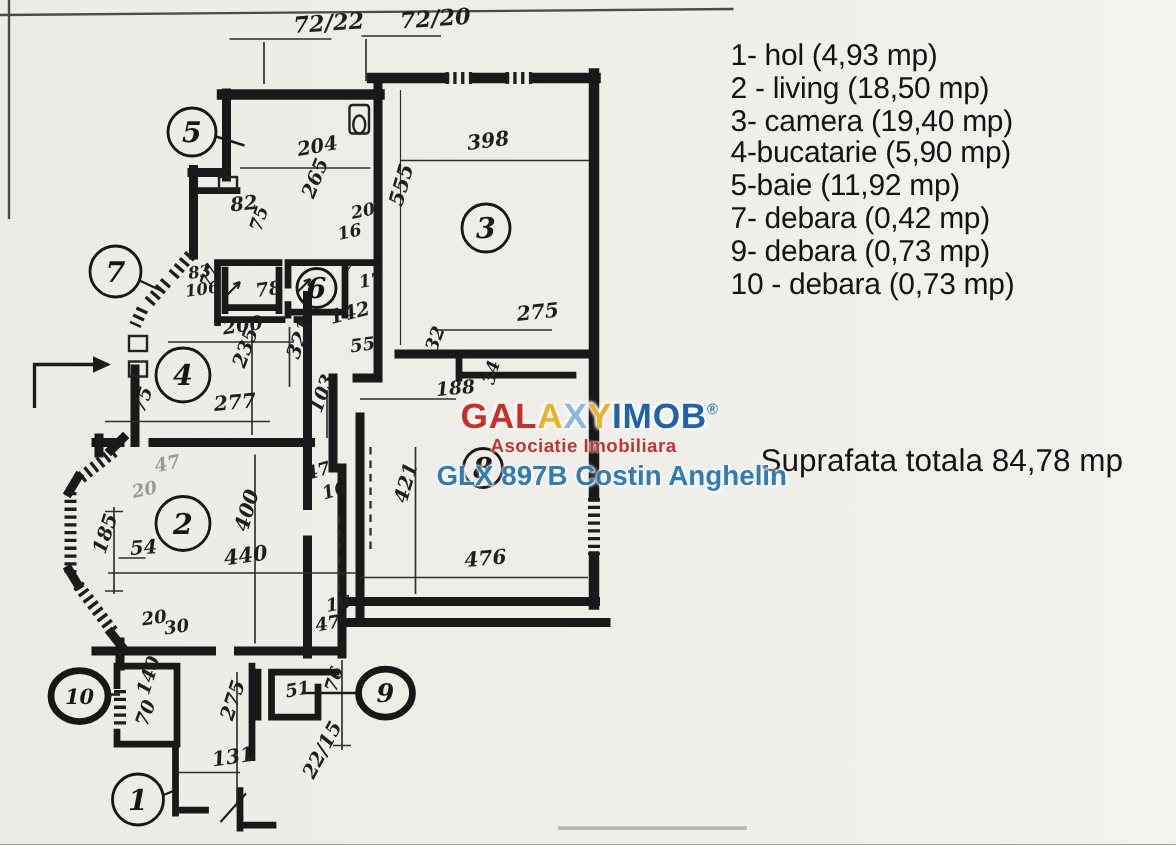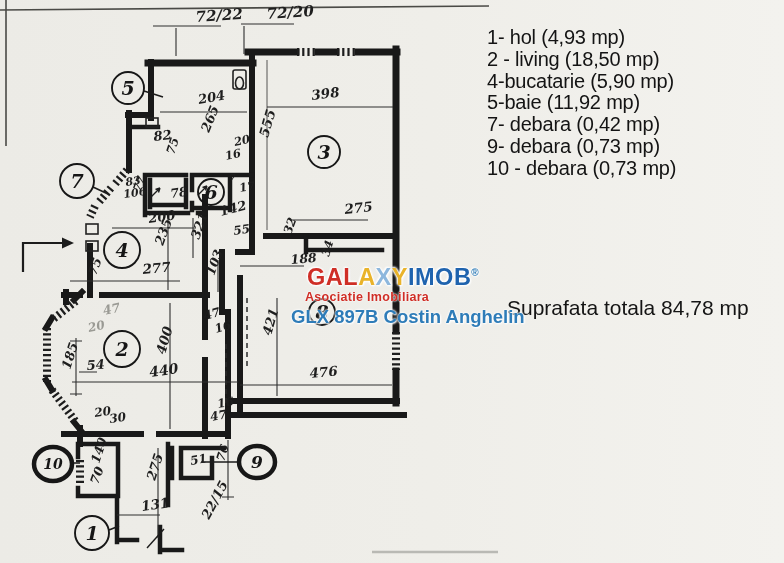--- a/index.html
+++ b/index.html
@@ -16,21 +16,21 @@
   .legend-line{font-size:20px;line-height:21.8px;letter-spacing:-0.2px;white-space:nowrap;}
   .legend-total{position:absolute;left:487px;top:296px;font-size:21px;color:#141414;white-space:nowrap;margin-left:20px;}
   .watermark{position:absolute;left:0;top:0;width:784px;height:563px;pointer-events:none;}
   .brand{
     position:absolute;left:307px;top:264px;width:170px;text-align:right;
     font-size:23.5px;font-weight:bold;letter-spacing:0.5px;white-space:nowrap;
     text-shadow:0 0 3px #fff,0 0 3px #fff,1px 1px 2px #fff,-1px -1px 2px #fff;
   }
   .brand .reg{font-size:10px;vertical-align:super;color:#2e7cb8;}
   .brand-sub{
-    position:absolute;left:305px;top:290px;width:168px;
+    position:absolute;left:305px;top:290px;width:168px;text-align:center;
     font-size:12.5px;font-weight:bold;letter-spacing:0.3px;color:#cf2e26;
     text-shadow:0 0 2px #fff,0 0 2px #fff;white-space:nowrap;
   }
   .agent{
     position:absolute;left:291px;top:306px;font-size:18.5px;font-weight:bold;
     color:#2e7cb8;white-space:nowrap;
     text-shadow:0 0 2px #fff,0 0 3px #fff,1px 1px 2px #fff;
   }
 </style>
 </head>
@@ -204,20 +204,21 @@
           <ellipse cx="53" cy="464" rx="19" ry="17" fill="none" stroke="#171717" stroke-width="4.5"></ellipse>
           <text x="53" y="464" dy="0.36em" class="roomnum" font-size="14">10</text>
         </g>
       </g>
   </svg>
 
   <div class="legend">
     <div id="legend-list">
         <div class="legend-line">1- hol (4,93 mp)</div>
         <div class="legend-line">2 - living (18,50 mp)</div>
+        <div class="legend-line">3- camera (19,40 mp)</div>
         <div class="legend-line">4-bucatarie (5,90 mp)</div>
         <div class="legend-line">5-baie (11,92 mp)</div>
         <div class="legend-line">7- debara (0,42 mp)</div>
         <div class="legend-line">9- debara (0,73 mp)</div>
         <div class="legend-line">10 - debara (0,73 mp)</div>
       </div>
   </div>
   <div class="legend-total">Suprafata totala 84,78 mp</div>
 
   <div class="watermark">

